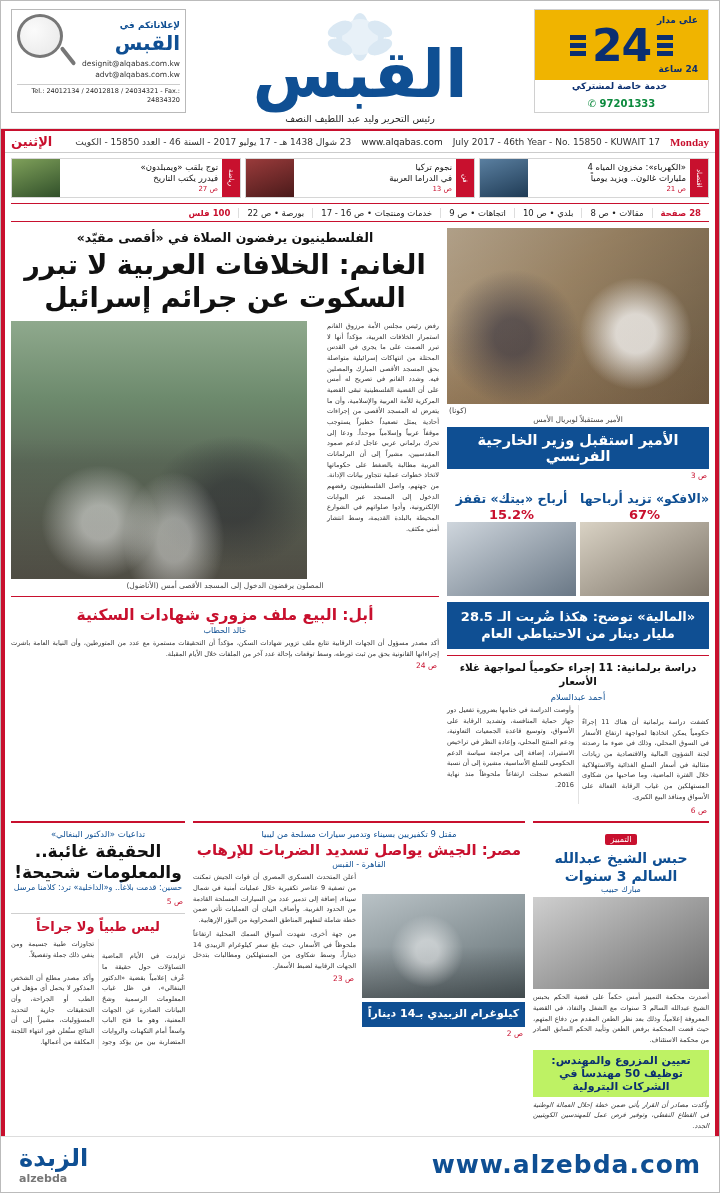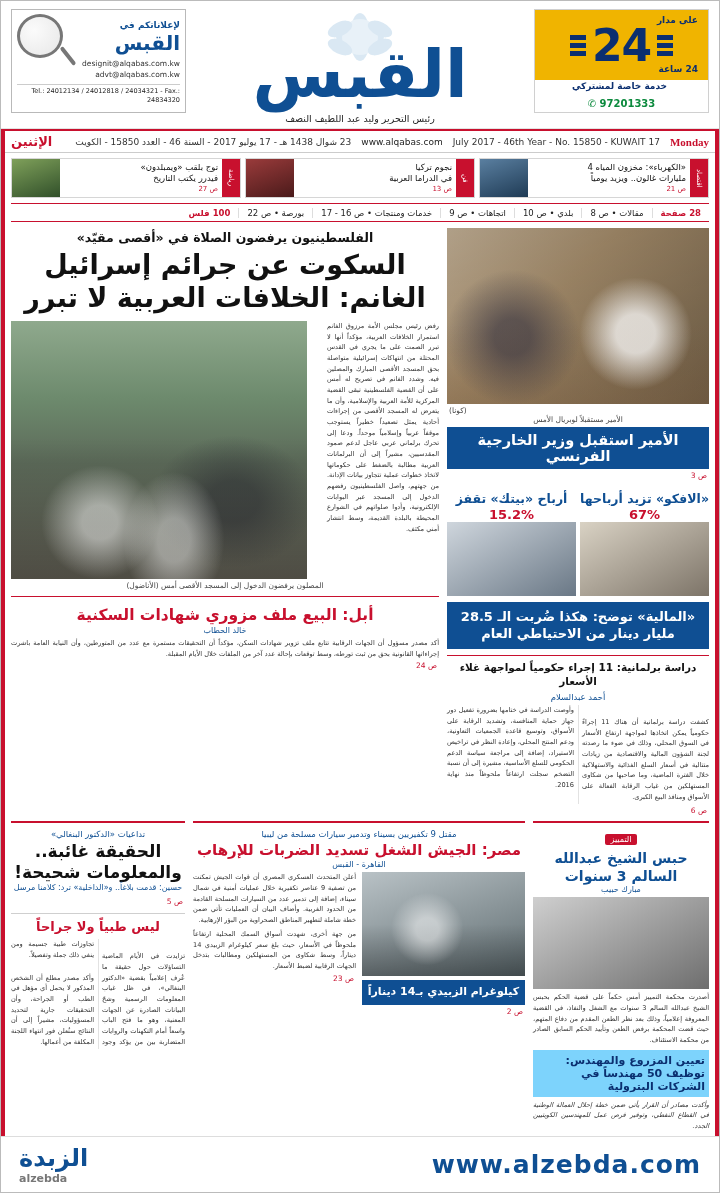--- a/index.html
+++ b/index.html
@@ -243,22 +243,22 @@
   .h-blue { font-size: 14px; font-weight:bold; color:#0f4f93; line-height:1.3; text-align:center;}
   .tagline { font-size:8.5px; color:#0f4f93; text-align:center; padding:2px 0;}
   .ph-street { height: 104px; background: linear-gradient(160deg,#b9c2c6,#5d6a6e); position:relative; overflow:hidden;}
   .ph-street:after{content:"";position:absolute;inset:0;background:radial-gradient(circle at 40% 55%, rgba(255,255,255,.5) 10%, transparent 32%), linear-gradient(0deg, rgba(0,0,0,.3), transparent 50%);}
   .ph-sheikh { height: 92px; background: linear-gradient(150deg,#cfcfcf,#6e6e6e); }
   .blue-strip {
     background:#0f4f93; color:#fff; font-size:11px; font-weight:bold;
     text-align:center; padding:5px 4px; line-height:1.35; margin-top:4px;
   }
   .yellow-strip {
-    background:#7dd3fc; color:#0b2f70; font-size:11px; font-weight:bold;
-    text-align:right; padding:4px; margin-top:4px;
+    background:#bef264; color:#0b2f70; font-size:11px; font-weight:bold;
+    text-align:center; padding:4px; margin-top:4px;
   }
   .badge-red {
     display:inline-block; background:#c8102e; color:#fff; font-size:8px;
     padding:1px 6px; border-radius:2px;
   }
   .center { text-align:center; }
 
   
   .bottom { display:flex; gap:8px; padding: 6px 10px 0 10px; }
   .bot-right { flex:1; }
@@ -424,22 +424,22 @@
       <div class="cols2 body">
         <p>كشفت دراسة برلمانية أن هناك 11 إجراءً حكومياً يمكن اتخاذها لمواجهة ارتفاع الأسعار في السوق المحلي، وذلك في ضوء ما رصدته لجنة الشؤون المالية والاقتصادية من زيادات متتالية في أسعار السلع الغذائية والاستهلاكية خلال الفترة الماضية، وما صاحبها من شكاوى المستهلكين من غياب الرقابة الفعالة على الأسواق ومنافذ البيع الكبرى.</p>
         <p>وأوصت الدراسة في ختامها بضرورة تفعيل دور جهاز حماية المنافسة، وتشديد الرقابة على الأسواق، وتوسيع قاعدة الجمعيات التعاونية، ودعم المنتج المحلي، وإعادة النظر في تراخيص الاستيراد، إضافة إلى مراجعة سياسة الدعم الحكومي للسلع الأساسية، مشيرة إلى أن نسبة التضخم سجلت ارتفاعاً ملحوظاً منذ نهاية 2016.</p>
       </div>
       <div class="pg-red">ص 6</div>
     </div>
 
     <div class="col-left">
       <div class="kicker">الفلسطينيون يرفضون الصلاة في «أقصى مقيّد»</div>
       <div class="lead-head">
+        <div>الغانم: الخلافات العربية لا تبرر</div>
         <div>السكوت عن جرائم إسرائيل</div>
-        <div>الغانم: الخلافات العربية لا تبرر</div>
       </div>
       <div class="lead-body-wrap">
         <div class="lead-col">
           <div class="body">رفض رئيس مجلس الأمة مرزوق الغانم استمرار الخلافات العربية، مؤكداً أنها لا تبرر الصمت على ما يجري في القدس المحتلة من انتهاكات إسرائيلية متواصلة بحق المسجد الأقصى المبارك والمصلين فيه. وشدد الغانم في تصريح له أمس على أن القضية الفلسطينية تبقى القضية المركزية للأمة العربية والإسلامية، وأن ما يتعرض له المسجد الأقصى من إجراءات أحادية يمثل تصعيداً خطيراً يستوجب موقفاً عربياً وإسلامياً موحداً. ودعا إلى تحرك برلماني عربي عاجل لدعم صمود المقدسيين، مشيراً إلى أن البرلمانات العربية مطالبة بالضغط على حكوماتها لاتخاذ خطوات عملية تتجاوز بيانات الإدانة. من جهتهم، واصل الفلسطينيون رفضهم الدخول إلى المسجد عبر البوابات الإلكترونية، وأدوا صلواتهم في الشوارع المحيطة بالبلدة القديمة، وسط انتشار أمني مكثف.</div>
         </div>
         <div class="photo ph-crowd"></div>
       </div>
       <div class="cap" style="text-align:center;">المصلون يرفضون الدخول إلى المسجد الأقصى أمس (الأناضول)</div>
       <div class="rule"></div>
       <div class="red-head">أبل: البيع ملف مزوري شهادات السكنية</div>
@@ -456,24 +456,24 @@
       <div class="h-blue" style="padding-top:3px;">حبس الشيخ عبدالله السالم 3 سنوات</div>
       <div class="sub-by">مبارك حبيب</div>
       <div class="photo ph-sheikh"></div>
       <div class="body" style="padding-top:3px;">أصدرت محكمة التمييز أمس حكماً على قضية الحكم بحبس الشيخ عبدالله السالم 3 سنوات مع الشغل والنفاذ، في القضية المعروفة إعلامياً، وذلك بعد نظر الطعن المقدم من دفاع المتهم، حيث قضت المحكمة برفض الطعن وتأييد الحكم السابق الصادر من محكمة الاستئناف.</div>
       <div class="yellow-strip">تعيين المزروع والمهندس: توظيف 50 مهندساً في الشركات البترولية</div>
       <div class="body" style="padding-top:3px;font-style:italic;">وأكدت مصادر أن القرار يأتي ضمن خطة إحلال العمالة الوطنية في القطاع النفطي، وتوفير فرص عمل للمهندسين الكويتيين الجدد.</div>
     </div>
 
     <div class="b-mid sec">
       <div class="tagline">مقتل 9 تكفيريين بسيناء وتدمير سيارات مسلحة من ليبيا</div>
-      <div class="h-mid">مصر: الجيش الشغل تسديد الضربات للإرهاب</div>
+      <div class="h-mid">مصر: الجيش يواصل تسديد الضربات للإرهاب</div>
       <div class="sub-by">القاهرة - القبس</div>
       <div style="display:flex;gap:6px;">
-        <div style="flex:1;">
+        <div style="flex:1;margin-top:22px;">
           <div class="photo ph-street"></div>
           <div class="blue-strip">كيلوغرام الزبيدي بـ14 ديناراً</div>
           <div class="pg-red">ص 2</div>
         </div>
         <div style="flex:1;">
           <div class="body">أعلن المتحدث العسكري المصري أن قوات الجيش تمكنت من تصفية 9 عناصر تكفيرية خلال عمليات أمنية في شمال سيناء، إضافة إلى تدمير عدد من السيارات المسلحة القادمة من الحدود الغربية. وأضاف البيان أن العمليات تأتي ضمن خطة شاملة لتطهير المناطق الصحراوية من البؤر الإرهابية.</div>
           <div class="body" style="padding-top:3px;">من جهة أخرى، شهدت أسواق السمك المحلية ارتفاعاً ملحوظاً في الأسعار، حيث بلغ سعر كيلوغرام الزبيدي 14 ديناراً، وسط شكاوى من المستهلكين ومطالبات بتدخل الجهات الرقابية لضبط الأسعار.</div>
           <div class="pg-red">ص 23</div>
         </div>
       </div>

